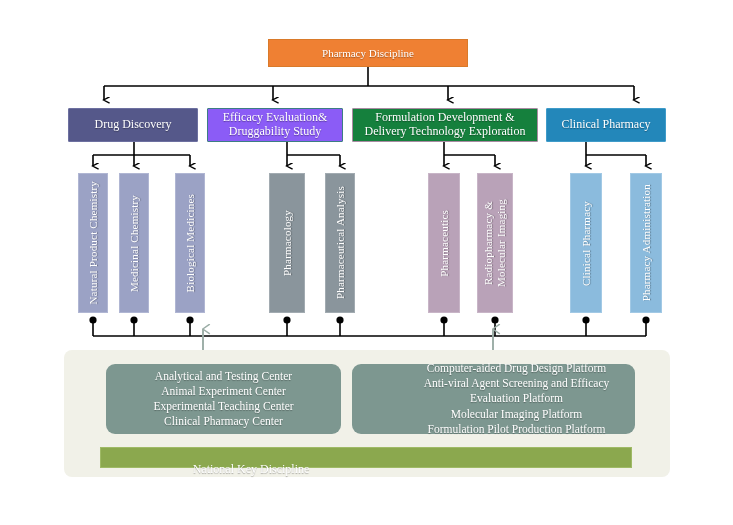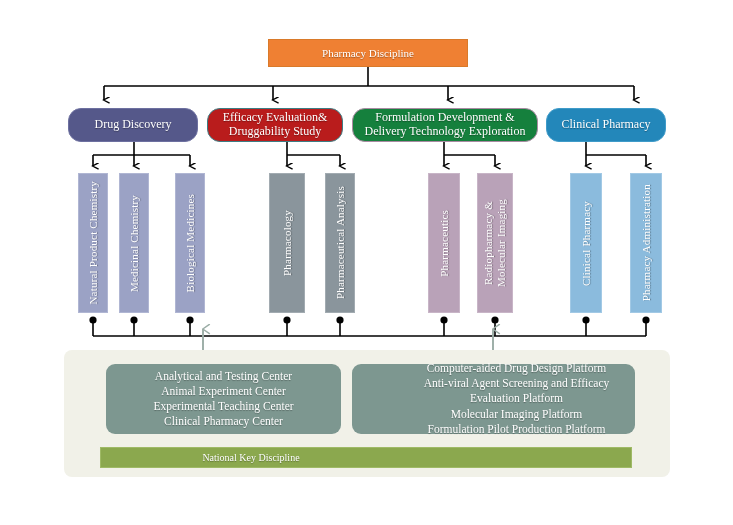--- a/index.html
+++ b/index.html
@@ -38,24 +38,24 @@
     background: #ef8033;
     border: 1px solid #d4низ;
     border: 1px solid #d97a2a;
     font-size: 11px;
   }
 
   
   .lvl2 {
     height: 34px;
     font-size: 12px;
-    border-radius: 13px;
+    border-radius: 1px;
   }
   #lvl2-0 { left: 68px;  top: 108px; width: 130px; background: #55588a; border: 1px solid #6d70a0; }
-  #lvl2-1 { left: 207px; top: 108px; width: 136px; background: #b91c1c; border: 1px solid #3d7d84; }
+  #lvl2-1 { left: 207px; top: 108px; width: 136px; background: #8b5cf6; border: 1px solid #3d7d84; }
   #lvl2-2 { left: 352px; top: 108px; width: 186px; background: #15803d; border: 1px solid #a98aa2; }
   #lvl2-3 { left: 546px; top: 108px; width: 120px; background: #2387ba; border: 1px solid #3f9bc9; }
 
   
   .vbox {
     position: absolute;
     box-sizing: border-box;
     top: 173px;
     height: 140px;
     color: #ffffff;
@@ -129,27 +129,27 @@
     left: 100px;
     top: 447px;
     width: 532px;
     height: 21px;
     background: #8ba84e;
     border: 1px solid #9fba66;
     box-sizing: border-box;
   }
   .gb-label {
     position: absolute;
-    top: 0;
+    top: 12px;
     height: 100%;
     display: flex;
     align-items: center;
     justify-content: center;
     color: #ffffff;
-    font-size: 10px;
+    font-size: 12px;
     text-shadow: 0 1px 1px rgba(0,0,0,0.3);
     font-family: Liberation Serif, serif;
   }
   #gb-left  { left: 0;     width: 300px; }
   #gb-right { left: 300px; width: 232px; }
 </style>
 </head>
 <body>
 
 <div id="root">

